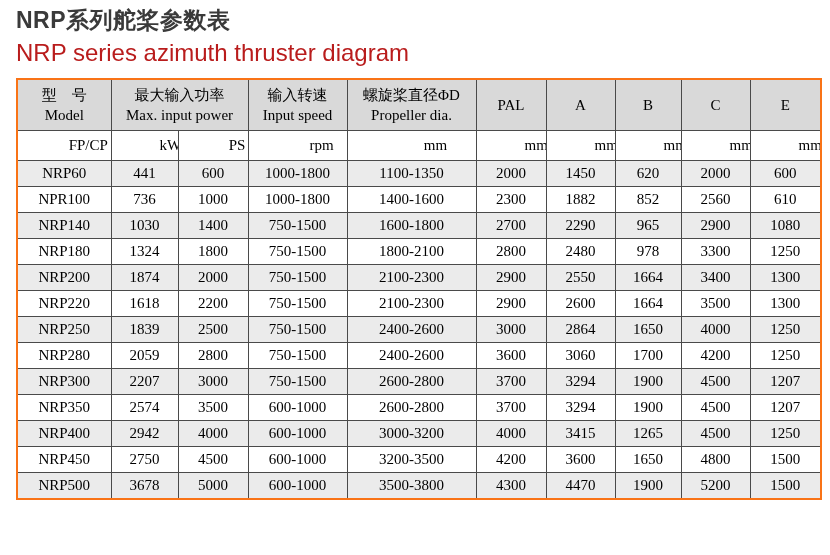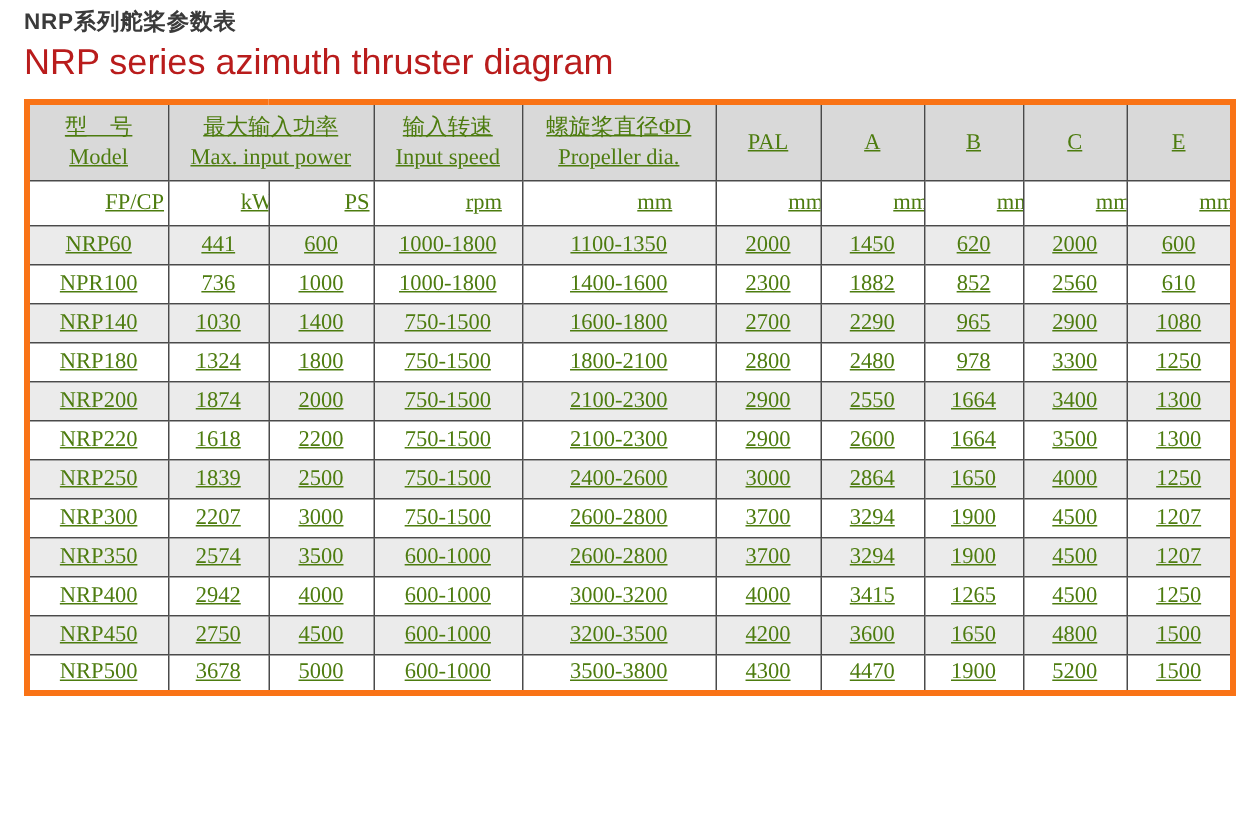--- a/index.html
+++ b/index.html
@@ -10,40 +10,39 @@
     font-family: "Liberation Sans", sans-serif;
     overflow: hidden;
   }
   .page {
     width: 830px;
     height: 555px;
     padding: 4px 14px 0 16px;
   }
   .title-block { margin-bottom: 8px; }
   .title-cn {
-    font-size: 15px;
+    font-size: 23px;
     font-weight: bold;
     color: #3a3a3a;
     line-height: 1.45;
     letter-spacing: 0.5px;
   }
   .title-en {
     font-size: 24px;
     font-weight: normal;
     color: #b91c1c;
     line-height: 1.35;
   }
   table.param-table {
     width: 804px;
     border-collapse: collapse;
     table-layout: fixed;
     font-family: "Liberation Serif", "DejaVu Serif", serif;
-    color: #4d7c0f;
-    border: 4px solid #f97316;
-    text-decoration: underline;
+    color: #000000;
+    border: 2px solid #f97316;
   }
   table.param-table th,
   table.param-table td {
     border: 1px solid #4a4a4a;
     text-align: center;
     vertical-align: middle;
     font-weight: normal;
     font-size: 15px;
     overflow: hidden;
     white-space: nowrap;
@@ -202,20 +201,32 @@
           <td>2500</td>
           <td>750-1500</td>
           <td>2400-2600</td>
           <td>3000</td>
           <td>2864</td>
           <td>1650</td>
           <td>4000</td>
           <td>1250</td>
         </tr>
         <tr>
+          <td>NRP280</td>
+          <td>2059</td>
+          <td>2800</td>
+          <td>750-1500</td>
+          <td>2400-2600</td>
+          <td>3600</td>
+          <td>3060</td>
+          <td>1700</td>
+          <td>4200</td>
+          <td>1250</td>
+        </tr>
+        <tr>
           <td>NRP300</td>
           <td>2207</td>
           <td>3000</td>
           <td>750-1500</td>
           <td>2600-2800</td>
           <td>3700</td>
           <td>3294</td>
           <td>1900</td>
           <td>4500</td>
           <td>1207</td>

